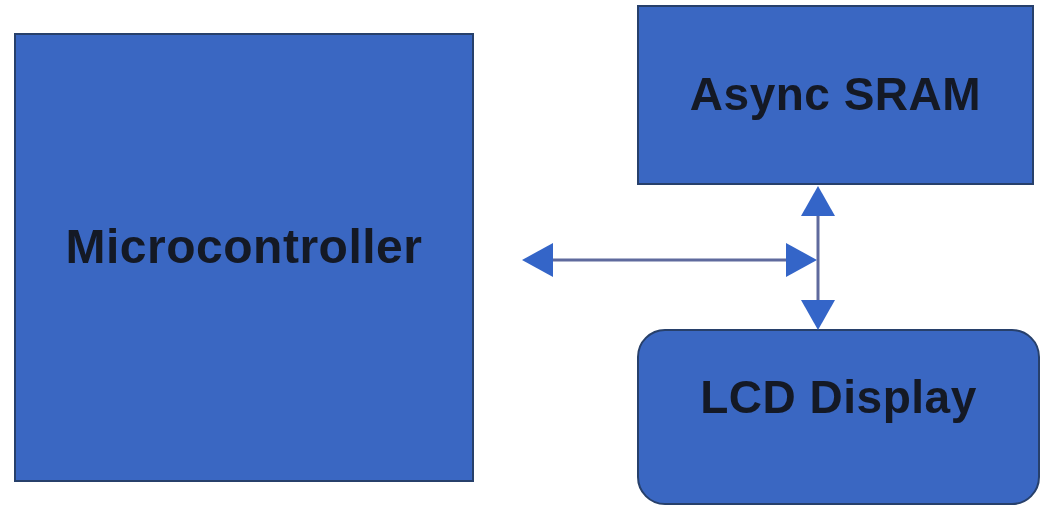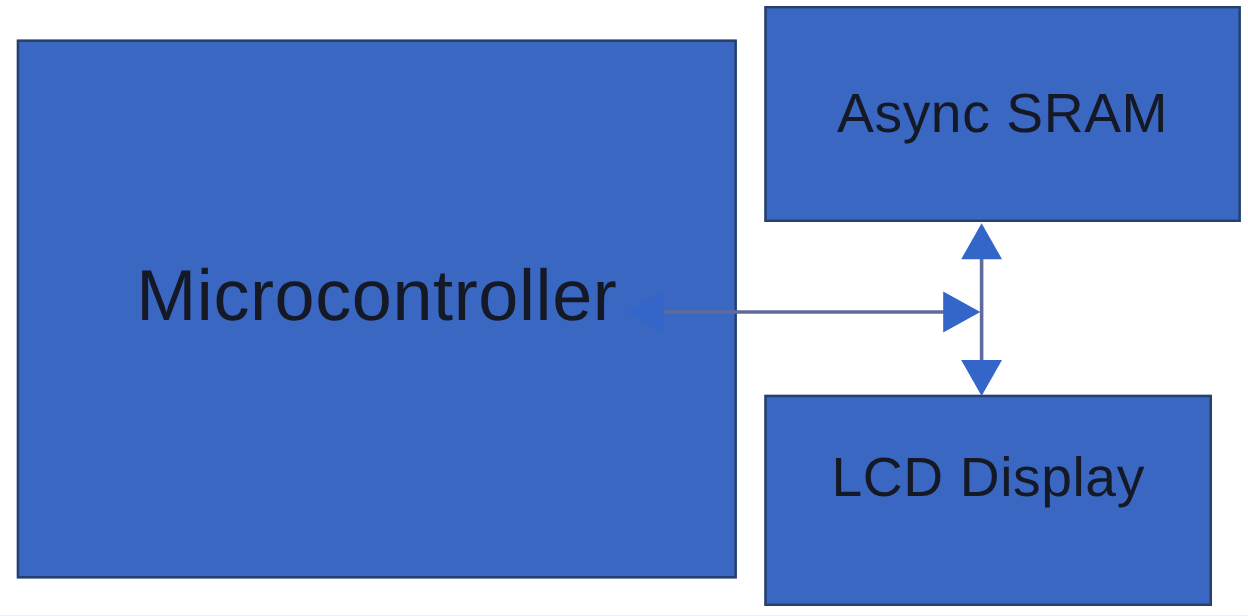--- a/index.html
+++ b/index.html
@@ -15,37 +15,38 @@
     position: absolute;
     box-sizing: border-box;
     background: var(--node-fill, #3a67c2);
     border: 2px solid var(--node-border, #27406b);
     color: var(--node-text, #141925);
     display: flex;
     flex-direction: column;
     align-items: center;
     justify-content: center;
     text-align: center;
-    font-weight: 400;
+    font-weight: 700;
     letter-spacing: 0.5px;
   }
   #node-micro {
-    left: 14px; top: 33px; width: 600px; height: 449px;
-    font-size: 60px;
+    left: 14px; top: 33px; width: 460px; height: 449px;
+    font-size: 48px;
     padding-bottom: 22px;
   }
   #node-sram {
     left: 637px; top: 5px; width: 397px; height: 180px;
     font-size: 46px;
     line-height: 1.6;
   }
   #node-lcd {
-    left: 637px; top: 329px; width: 373px; height: 176px;
+    left: 637px; top: 329px; width: 403px; height: 176px;
     font-size: 46px;
     padding-bottom: 40px;
+    border-radius: 28px;
   }
   .node .line { display: block; }
   svg.arrows {
     position: absolute;
     left: 0; top: 0;
     width: 1040px; height: 513px;
     pointer-events: none;
   }
   .arrow-line {
     stroke: var(--arrow-line, #5f6a9d);

